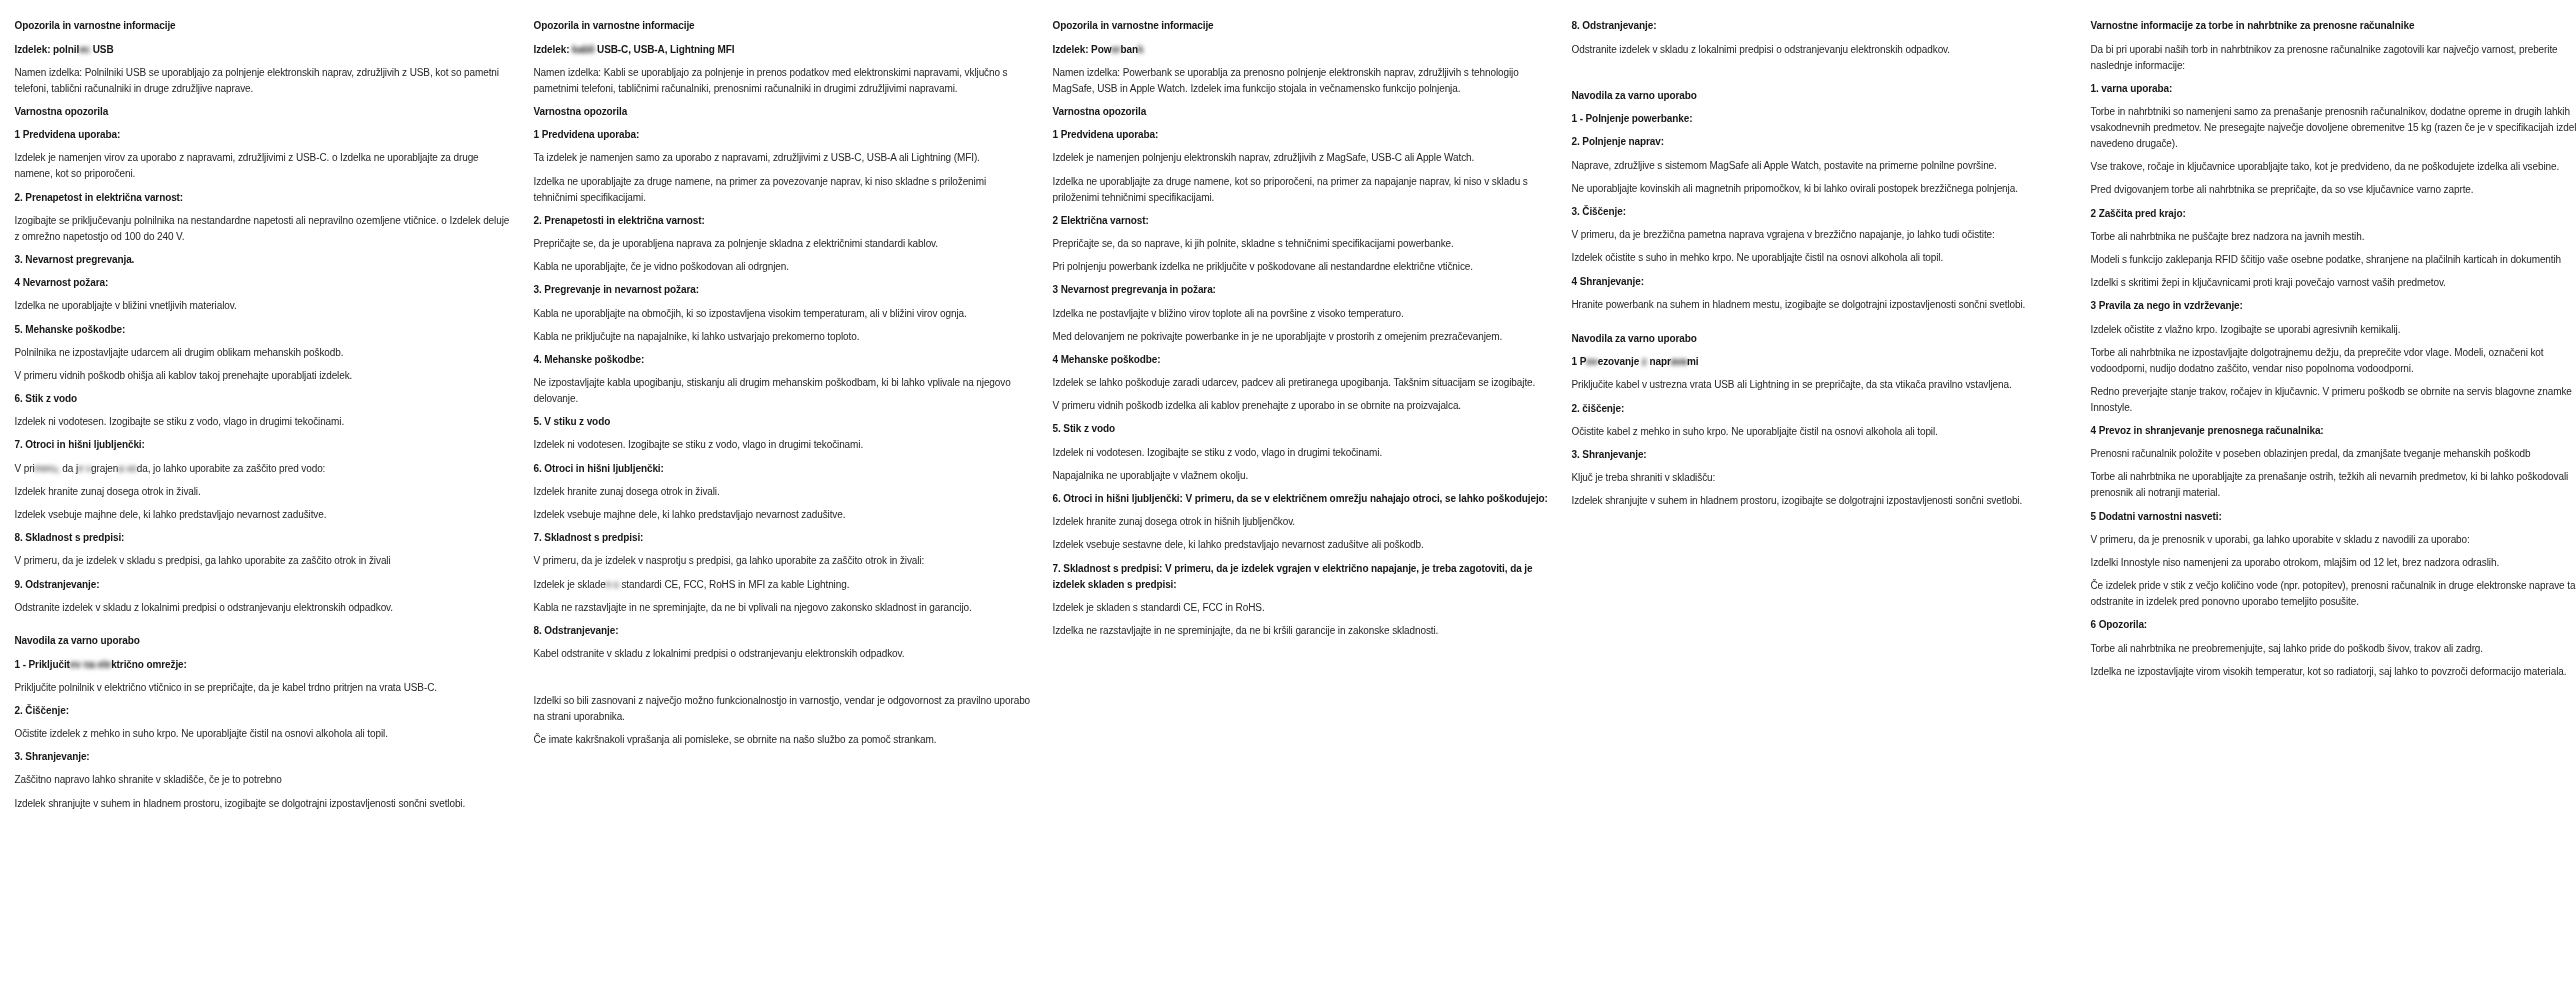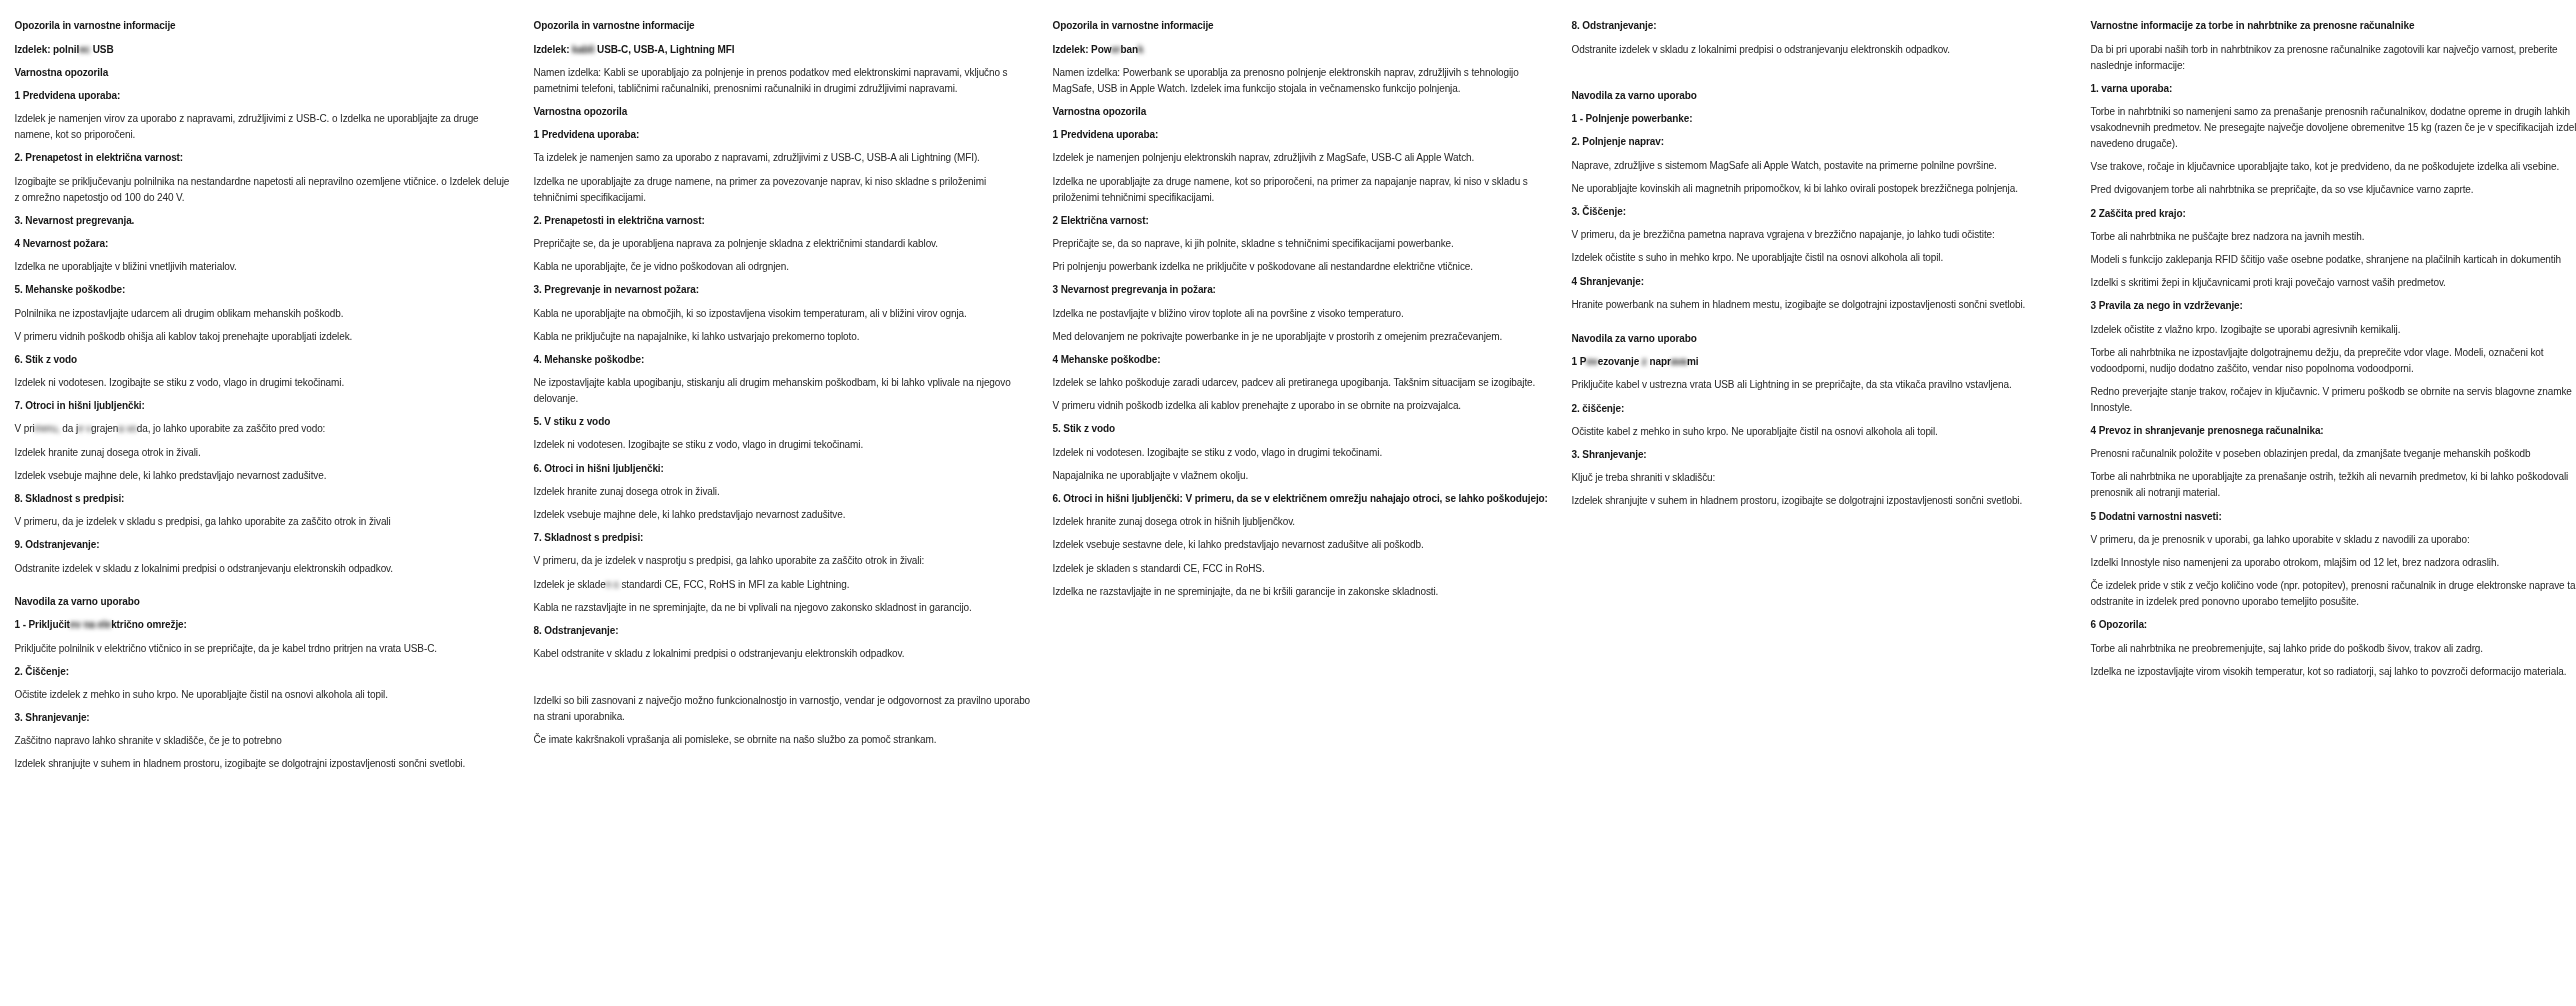--- a/index.html
+++ b/index.html
@@ -50,20 +50,21 @@
   }
 </style>
 </head>
 <body>
 
 <div class="page">
   <div class="cols">
       <div class="col">
         <div class="block heading">Opozorila in varnostne informacije</div>
         <div class="block heading"><span>Izdelek: polnil</span><span class="blur">ec</span><span> USB</span></div>
+        <div class="block paragraph">Namen izdelka: Polnilniki USB se uporabljajo za polnjenje elektronskih naprav, združljivih z USB, kot so pametni telefoni, tablični računalniki in druge združljive naprave.</div>
         <div class="block heading">Varnostna opozorila</div>
         <div class="block heading">1 Predvidena uporaba:</div>
         <div class="block paragraph">Izdelek je namenjen virov za uporabo z napravami, združljivimi z USB-C. o Izdelka ne uporabljajte za druge namene, kot so priporočeni.</div>
         <div class="block heading">2. Prenapetost in električna varnost:</div>
         <div class="block paragraph">Izogibajte se priključevanju polnilnika na nestandardne napetosti ali nepravilno ozemljene vtičnice. o Izdelek deluje z omrežno napetostjo od 100 do 240 V.</div>
         <div class="block heading">3. Nevarnost pregrevanja.</div>
         <div class="block heading">4 Nevarnost požara:</div>
         <div class="block paragraph">Izdelka ne uporabljajte v bližini vnetljivih materialov.</div>
         <div class="block heading">5. Mehanske poškodbe:</div>
         <div class="block paragraph">Polnilnika ne izpostavljajte udarcem ali drugim oblikam mehanskih poškodb.</div>
@@ -135,20 +136,21 @@
         <div class="block paragraph">Med delovanjem ne pokrivajte powerbanke in je ne uporabljajte v prostorih z omejenim prezračevanjem.</div>
         <div class="block heading">4 Mehanske poškodbe:</div>
         <div class="block paragraph">Izdelek se lahko poškoduje zaradi udarcev, padcev ali pretiranega upogibanja. Takšnim situacijam se izogibajte.</div>
         <div class="block paragraph">V primeru vidnih poškodb izdelka ali kablov prenehajte z uporabo in se obrnite na proizvajalca.</div>
         <div class="block heading">5. Stik z vodo</div>
         <div class="block paragraph">Izdelek ni vodotesen. Izogibajte se stiku z vodo, vlago in drugimi tekočinami.</div>
         <div class="block paragraph">Napajalnika ne uporabljajte v vlažnem okolju.</div>
         <div class="block heading">6. Otroci in hišni ljubljenčki: V primeru, da se v električnem omrežju nahajajo otroci, se lahko poškodujejo:</div>
         <div class="block paragraph">Izdelek hranite zunaj dosega otrok in hišnih ljubljenčkov.</div>
         <div class="block paragraph">Izdelek vsebuje sestavne dele, ki lahko predstavljajo nevarnost zadušitve ali poškodb.</div>
+        <div class="block heading">7. Skladnost s predpisi: V primeru, da je izdelek vgrajen v električno napajanje, je treba zagotoviti, da je izdelek skladen s predpisi:</div>
         <div class="block paragraph">Izdelek je skladen s standardi CE, FCC in RoHS.</div>
         <div class="block paragraph">Izdelka ne razstavljajte in ne spreminjajte, da ne bi kršili garancije in zakonske skladnosti.</div>
       </div>
       <div class="col">
         <div class="block heading">8. Odstranjevanje:</div>
         <div class="block paragraph">Odstranite izdelek v skladu z lokalnimi predpisi o odstranjevanju elektronskih odpadkov.</div>
         <div class="gap" style="height: 16px;"></div>
         <div class="block heading">Navodila za varno uporabo</div>
         <div class="block heading">1 - Polnjenje powerbanke:</div>
         <div class="block heading">2. Polnjenje naprav:</div>

